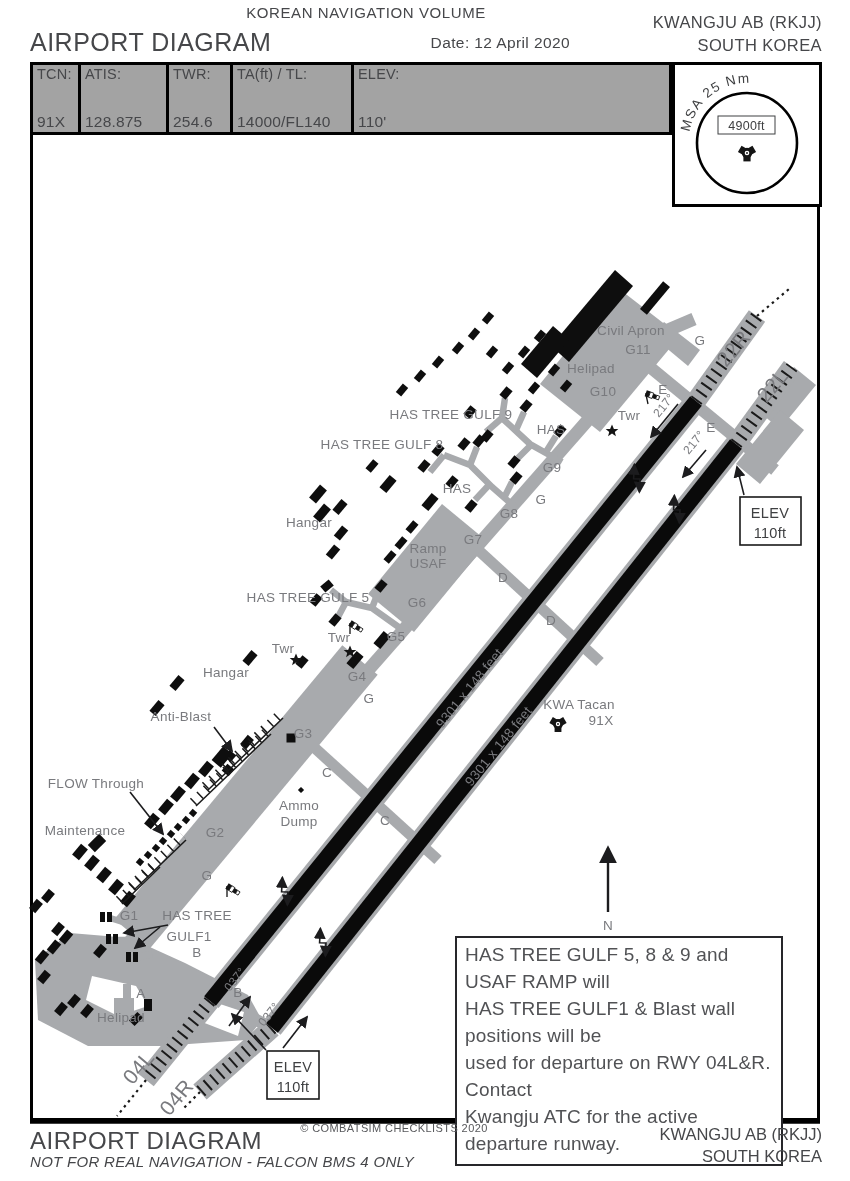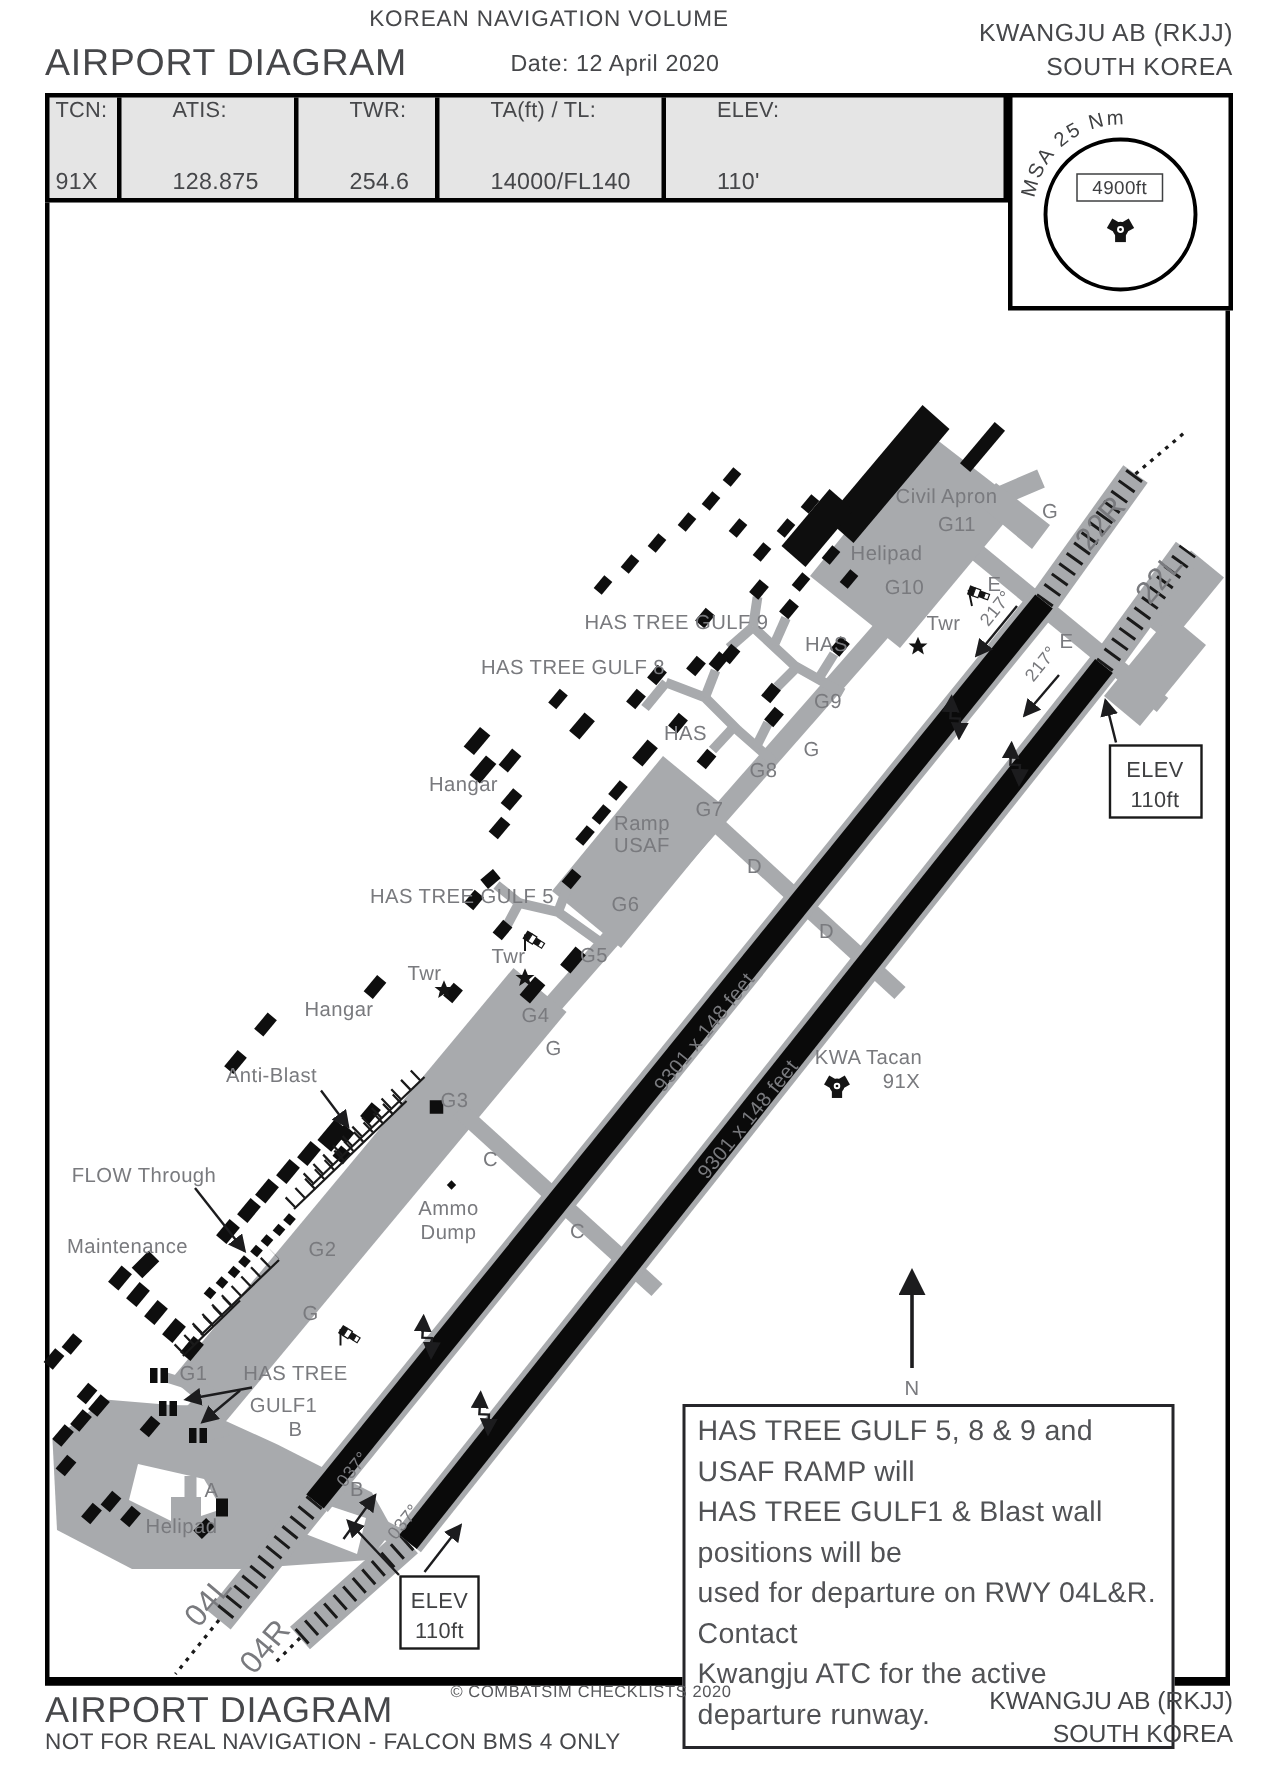--- a/index.html
+++ b/index.html
@@ -2,37 +2,37 @@
 <html><head>
 <meta charset="utf-8">
 <style>
   html,body{margin:0;padding:0;background:#fff;}
   .page{position:relative;width:850px;height:1181px;background:#fff;overflow:hidden;
         font-family:"Liberation Sans",sans-serif;color:#46474a;}
   .abs{position:absolute;}
   
   .vol{top:4px;left:0;width:732px;text-align:center;font-size:15px;letter-spacing:.6px;}
   .doc-title{top:28px;left:30px;font-size:25px;letter-spacing:.5px;}
-  .date{top:34px;left:250px;width:320px;text-align:center;font-size:15.5px;letter-spacing:.4px;}
+  .date{top:34px;left:250px;width:320px;text-align:right;font-size:15.5px;letter-spacing:.4px;}
   .apt{top:13px;right:28px;text-align:right;font-size:16.5px;letter-spacing:.4px;}
   .cty{top:36px;right:28px;text-align:right;font-size:16.5px;letter-spacing:.4px;}
   
-  .itable{top:62px;left:30px;width:642px;height:73px;display:flex;border:3px solid #000;box-sizing:border-box;background:#e5e5e5;gap:30px;}
+  .itable{top:62px;left:30px;width:642px;height:73px;display:flex;border:3px solid #000;box-sizing:border-box;background:#a3a3a3;}
   .cell{position:relative;border-right:3px solid #000;box-sizing:border-box;flex:0 0 auto;}
   .cell:last-child{border-right:none;}
   .cl{position:absolute;top:1px;left:4px;font-size:14.5px;letter-spacing:.2px;white-space:nowrap;}
   .cv{position:absolute;bottom:1px;left:4px;font-size:15.5px;letter-spacing:.2px;white-space:nowrap;}
   .gps1{position:absolute;top:18px;left:4px;font-size:14px;white-space:nowrap;}
   
   .msa{top:62px;left:672px;width:150px;height:145px;border:3px solid #000;box-sizing:border-box;background:#fff;}
   
   .note{top:936px;left:455px;width:308px;border:2px solid #26262a;background:#fff;
         padding:4px 8px 6px 8px;font-size:19px;line-height:1.42;color:#515255;letter-spacing:.2px;}
   .fdoc{top:1127px;left:30px;font-size:24px;letter-spacing:.5px;}
-  .fdis{top:1153px;left:30px;font-size:15px;letter-spacing:.3px;}
+  .fdis{top:1153px;left:30px;font-size:15px;letter-spacing:.3px;font-style:italic;}
   .fcopy{top:1122px;left:0;width:788px;text-align:center;font-size:11px;letter-spacing:.4px;color:#57585b;}
   .fapt{top:1125px;right:28px;text-align:right;font-size:16.5px;}
   .fcty{top:1147px;right:28px;text-align:right;font-size:16.5px;}
   
   text{font-family:"Liberation Sans",sans-serif;fill:#797a7e;letter-spacing:.3px;}
   .t{font-size:13.5px;}
   .ts{font-size:12px;}
   .tb{font-size:21px;}
   .td{fill:#3f4042;font-size:14.5px;}
   .pav{fill:none;stroke:#a8aaad;}

